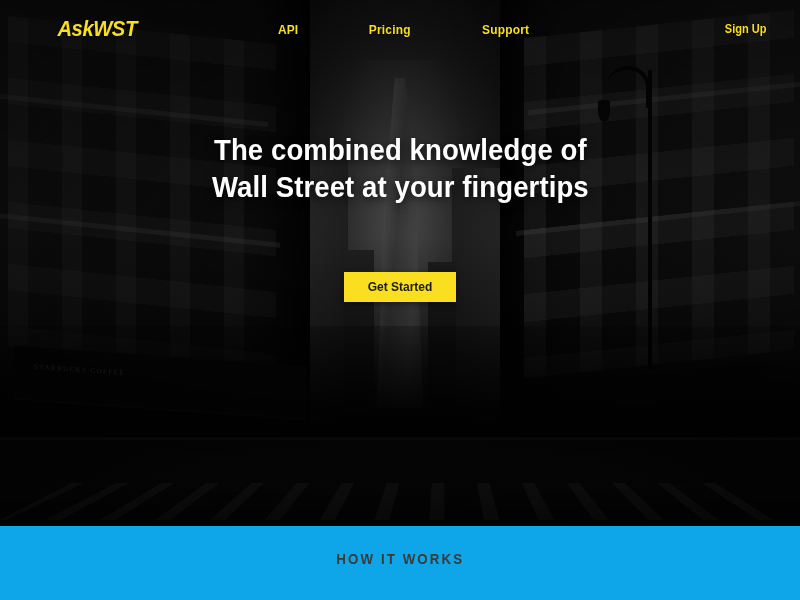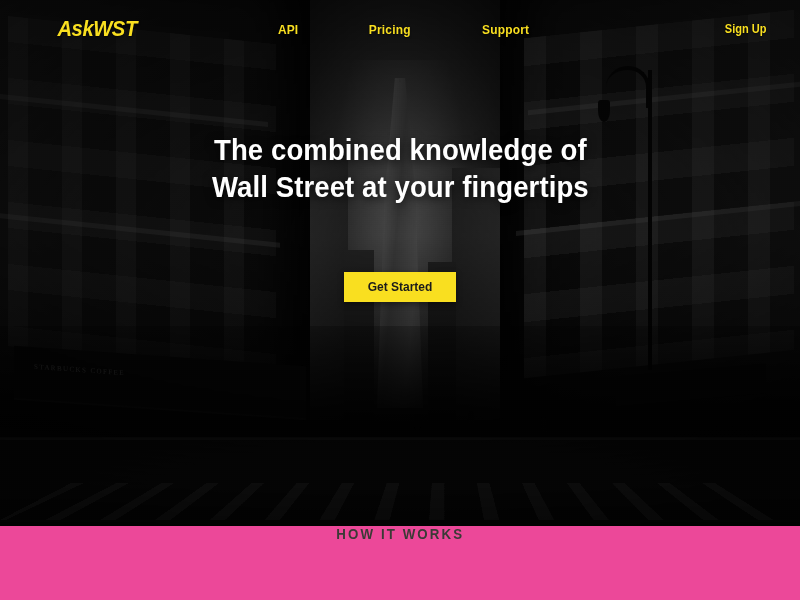--- a/index.html
+++ b/index.html
@@ -242,22 +242,22 @@
     background:#F9DF20; color:#1b1b1b;
     font-size:12px; font-weight:bold;
     padding:8px 24px; border:none; cursor:pointer;
     font-family:"Liberation Sans", sans-serif;
     box-shadow:0 2px 6px rgba(0,0,0,.45);
   }
 
   
   .works-section{
     width:800px; height:74px;
-    background:#ec4899;
-    display:flex; align-items:flex-start; justify-content:center;
+    background:#0ea5e9;
+    display:flex; align-items:center; justify-content:center;
     padding-bottom:8px;
   }
   .works-title{
     color:#3b3a36; font-size:14px; font-weight:bold;
     letter-spacing:2.2px; transform:scaleX(.95);
   }
 </style>
 </head>
 <body>
 

